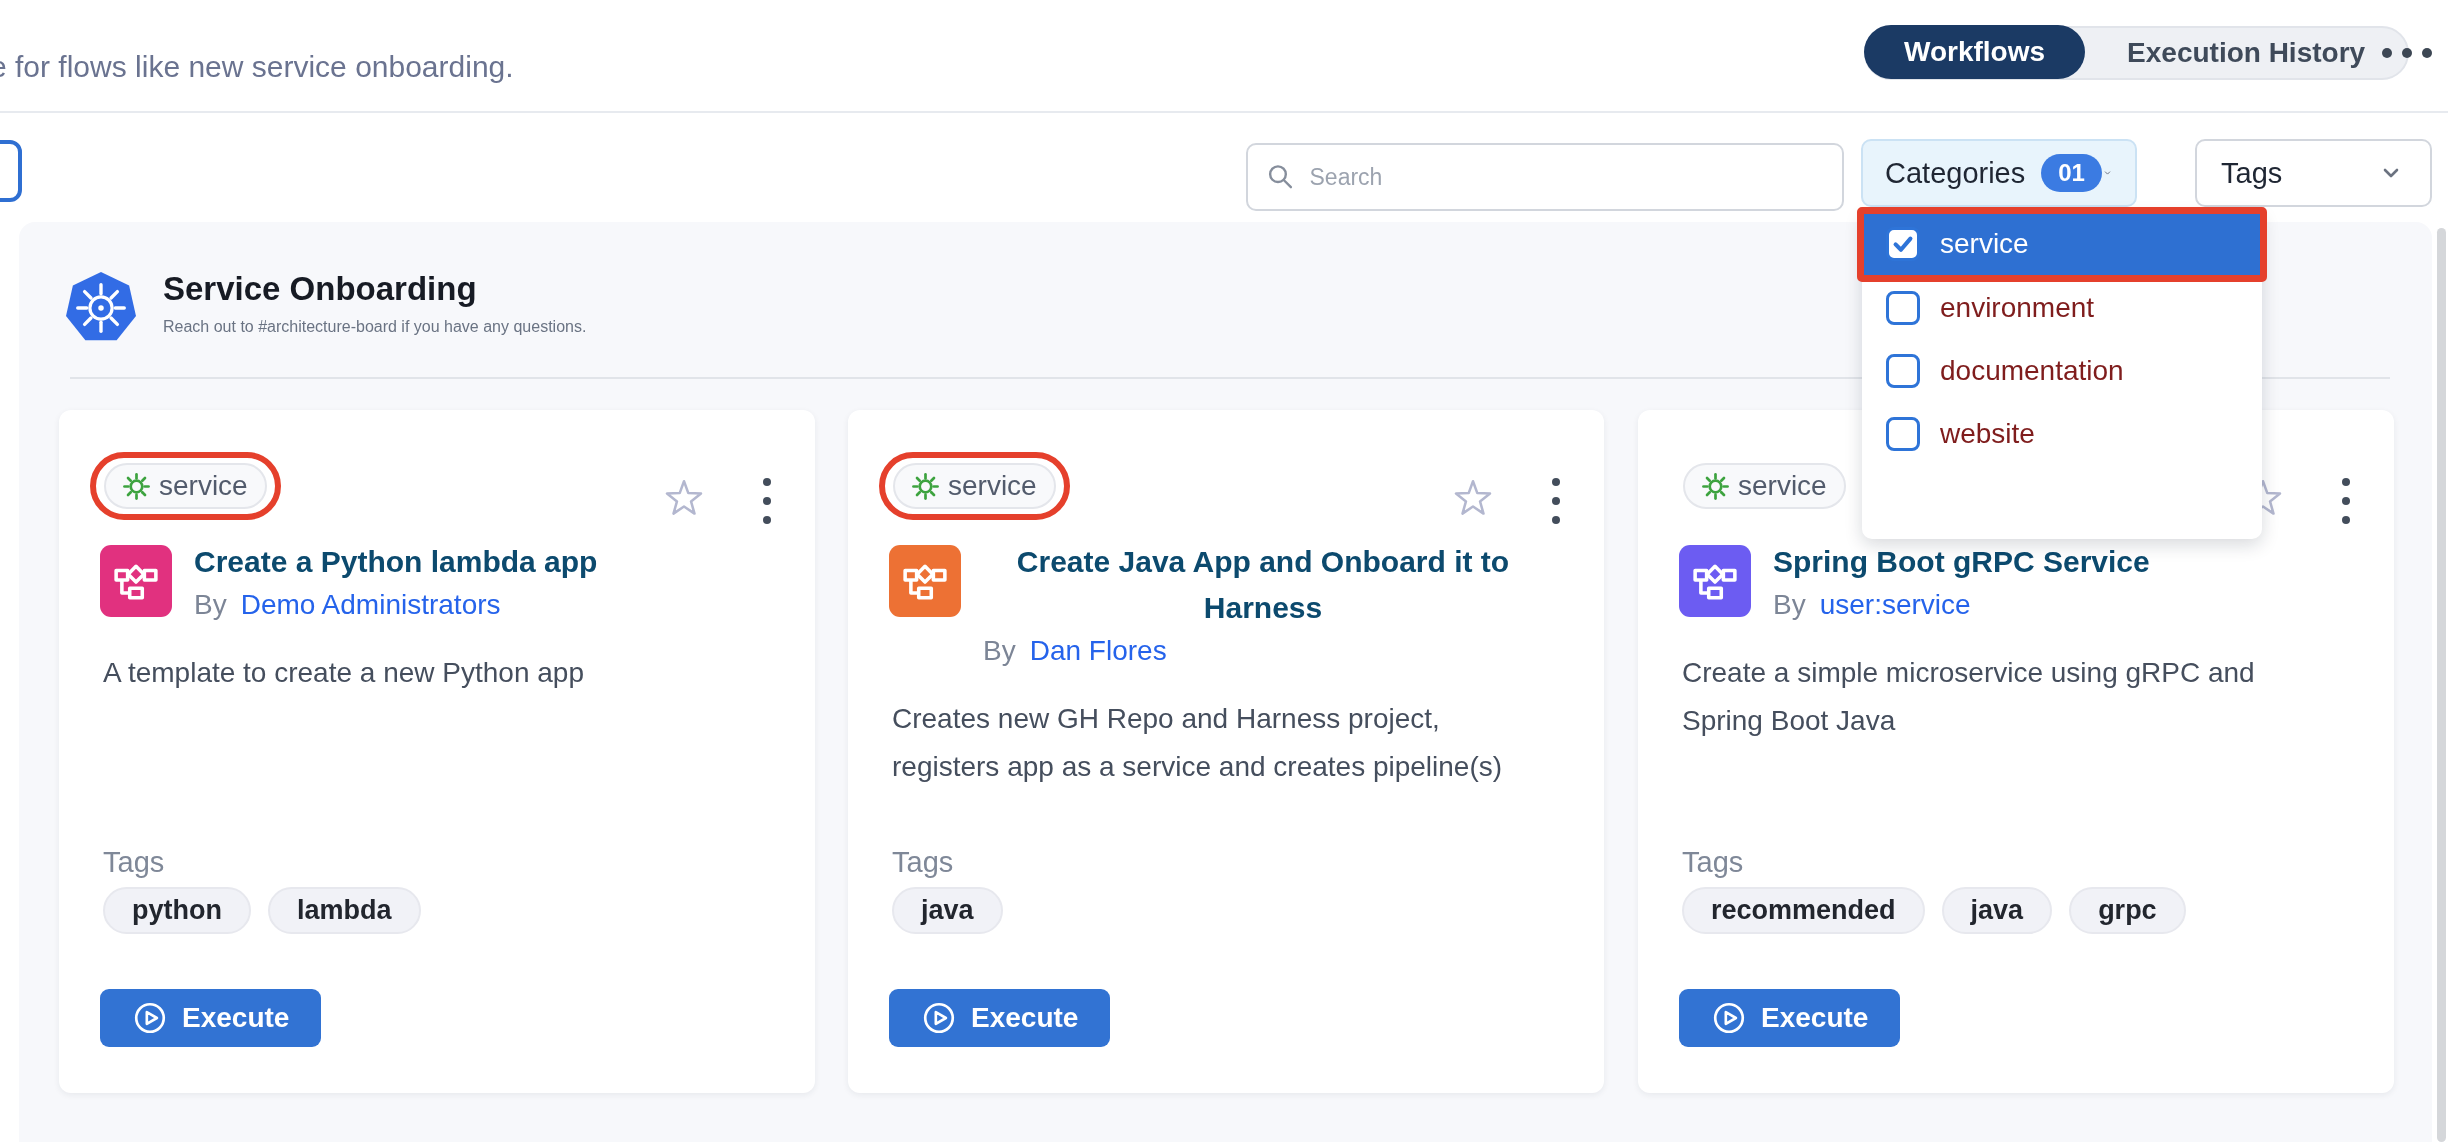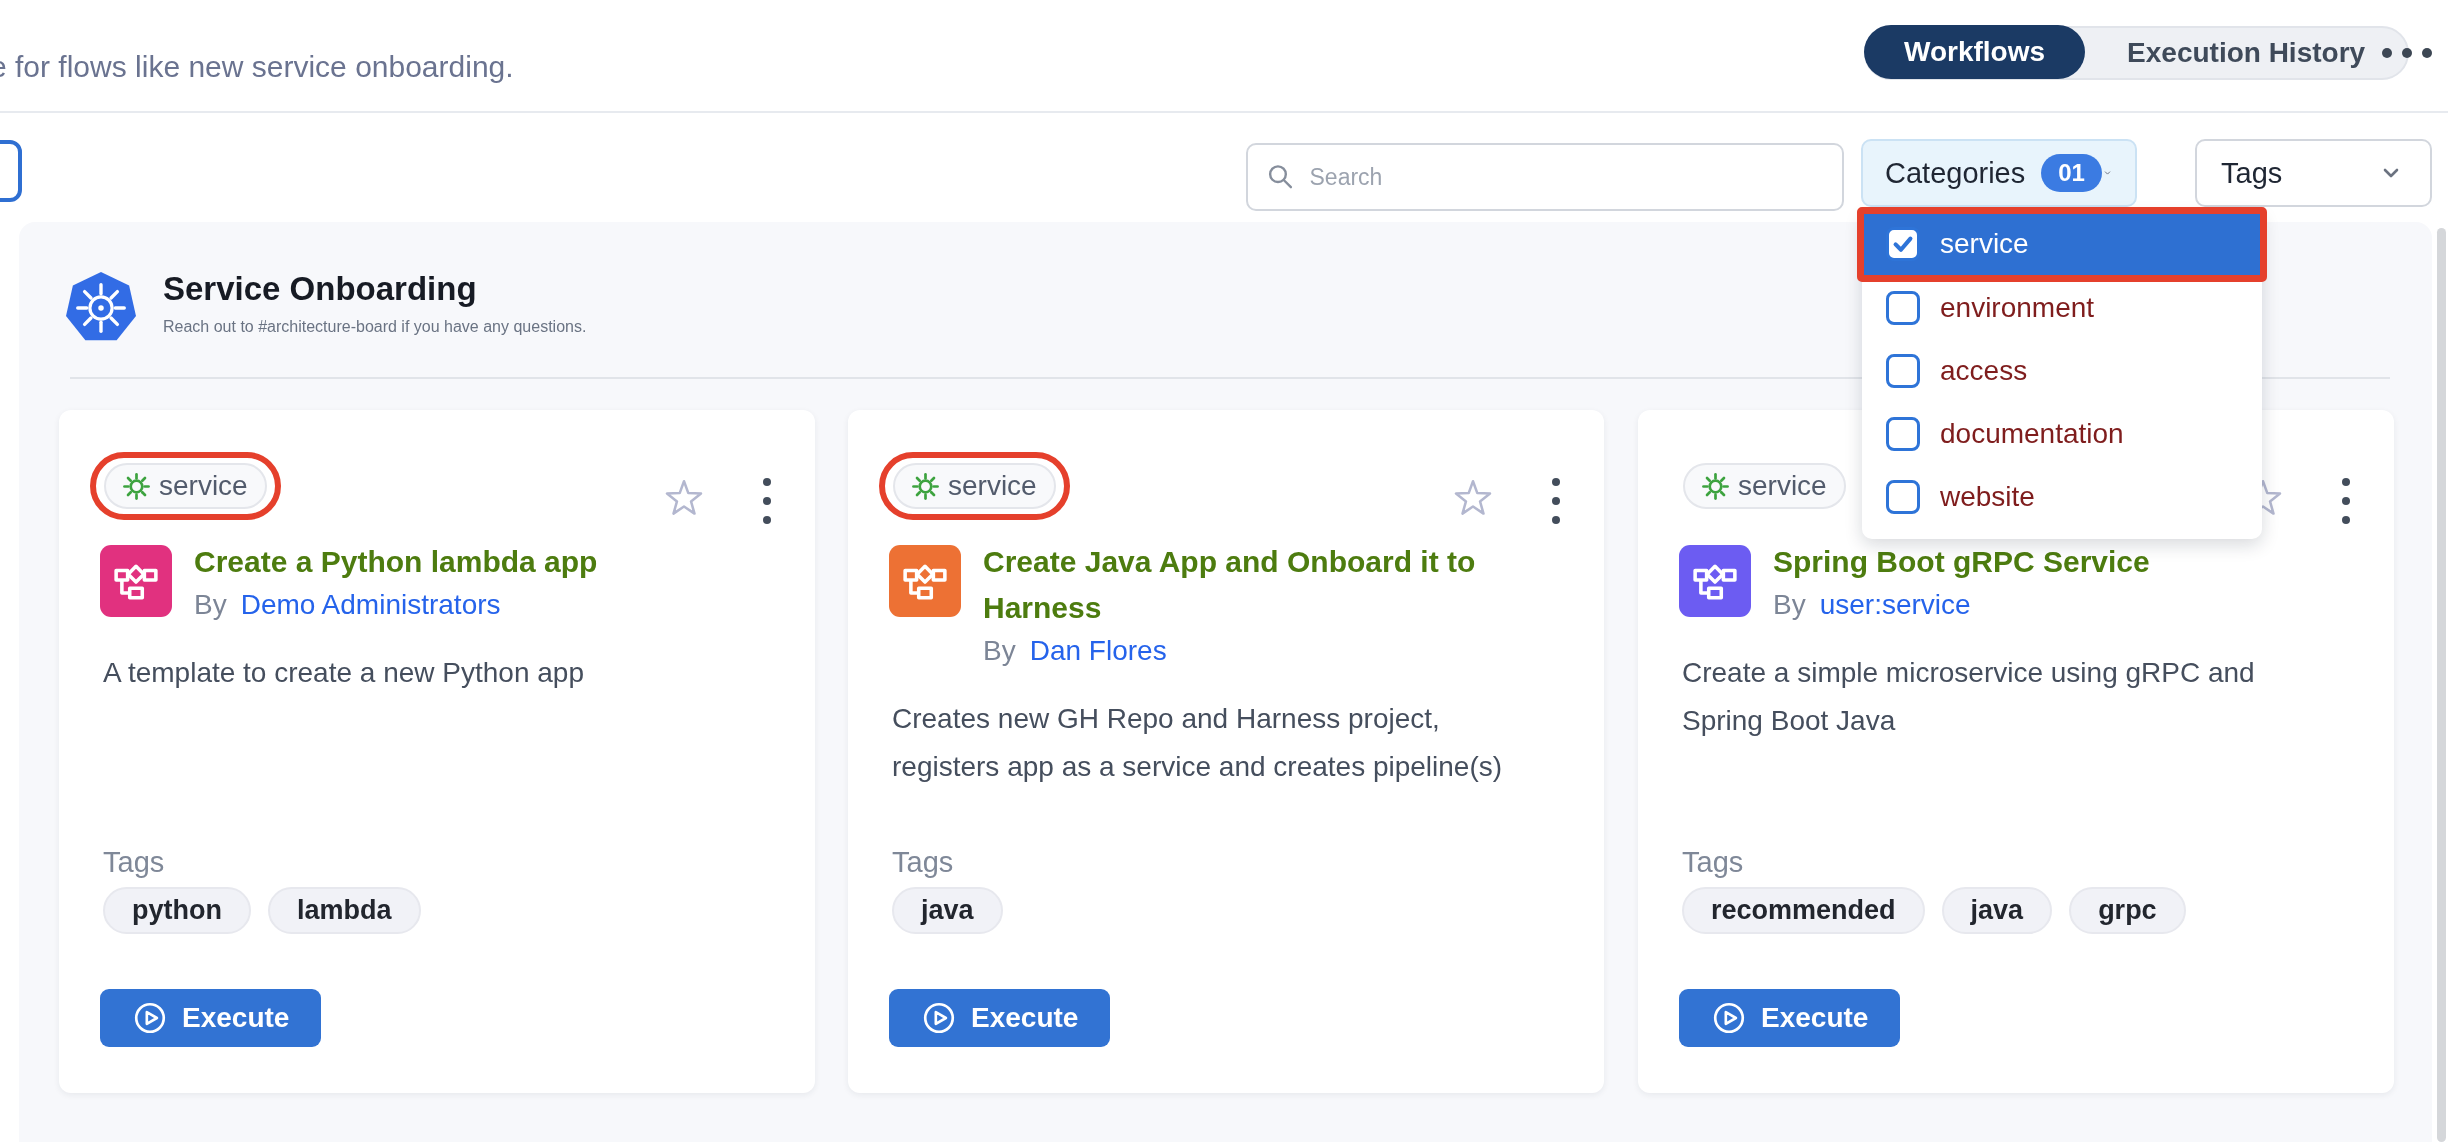--- a/index.html
+++ b/index.html
@@ -41,21 +41,21 @@
   .card1 { left:59px; } .card2 { left:848px; } .card3 { left:1638px; }
   .chip-wrap { position:absolute; left:31px; top:42px; padding:5px 8px; border:6px solid transparent; border-radius:38px; display:inline-flex; }
   .chip-wrap.annotated { border-color:#e5402c; }
   .cat-chip { height:46px; background:#f8f9fb; border:2px solid #e4e6eb; border-radius:23px; display:flex; align-items:center; gap:9px; padding:0 17px; font-size:28px; color:#525b6c; }
   .card-star { position:absolute; left:604px; top:66px; cursor:pointer; }
   .card-kebab { position:absolute; left:700px; top:64px; display:flex; flex-direction:column; gap:11px; cursor:pointer; padding:4px; }
   .card-kebab span { width:8px; height:8px; border-radius:50%; background:#434d5b; display:block; }
   .card-main { position:absolute; left:41px; top:129px; width:680px; }
   .title-row { display:flex; gap:22px; }
   .wf-tile { width:72px; height:72px; border-radius:11px; flex:none; margin-top:6px; display:flex; align-items:center; justify-content:center; }
-  .card-title { font-size:30px; font-weight:700; color:#4d7c0f; line-height:46px; max-width:560px; }
+  .card-title { font-size:30px; font-weight:700; color:#0c4a6e; line-height:46px; max-width:560px;text-align:center; }
   .by-row { margin-top:4px; font-size:28px; color:#7c8596; display:flex; gap:14px; }
   .by-link { color:#2563eb; cursor:pointer; }
   .card-desc { margin-top:28px; margin-left:3px; font-size:28px; line-height:48px; color:#454e5d; max-width:660px; }
   .tags-label { position:absolute; left:44px; top:436px; font-size:29px; color:#7f8898; }
   .chip-list { position:absolute; left:44px; top:477px; display:flex; gap:17px; }
   .tag-chip { height:47px; background:#f1f2f7; border:2px solid #e7e8ee; border-radius:24px; display:flex; align-items:center; padding:0 27px; font-size:27px; color:#22262e;font-weight:bold; }
   .exec-btn { position:absolute; left:41px; top:579px; height:58px; background:#3273d3; border:none; border-radius:9px; color:#fff; font-size:28px; font-weight:700; display:flex; align-items:center; gap:14px; padding:0 32px; cursor:pointer; font-family:Liberation Sans, sans-serif; }
 
   
   .dropdown { position:absolute; left:1862px; top:212px; width:400px; height:327px; background:#fff; border-radius:0 0 10px 10px; box-shadow:0 6px 18px rgba(15,23,42,.16); z-index:50; }
@@ -330,23 +330,19 @@
         </svg>
     </span>
     <span>service</span>
   </div>
   <div class="dd-row">
     <span class="dd-check"></span>
     <span>environment</span>
   </div>
   <div class="dd-row">
     <span class="dd-check"></span>
-    <span>access</span>
-  </div>
-  <div class="dd-row">
-    <span class="dd-check"></span>
     <span>documentation</span>
   </div>
   <div class="dd-row">
     <span class="dd-check"></span>
     <span>website</span>
   </div>
 </div>
 
 </body></html>

